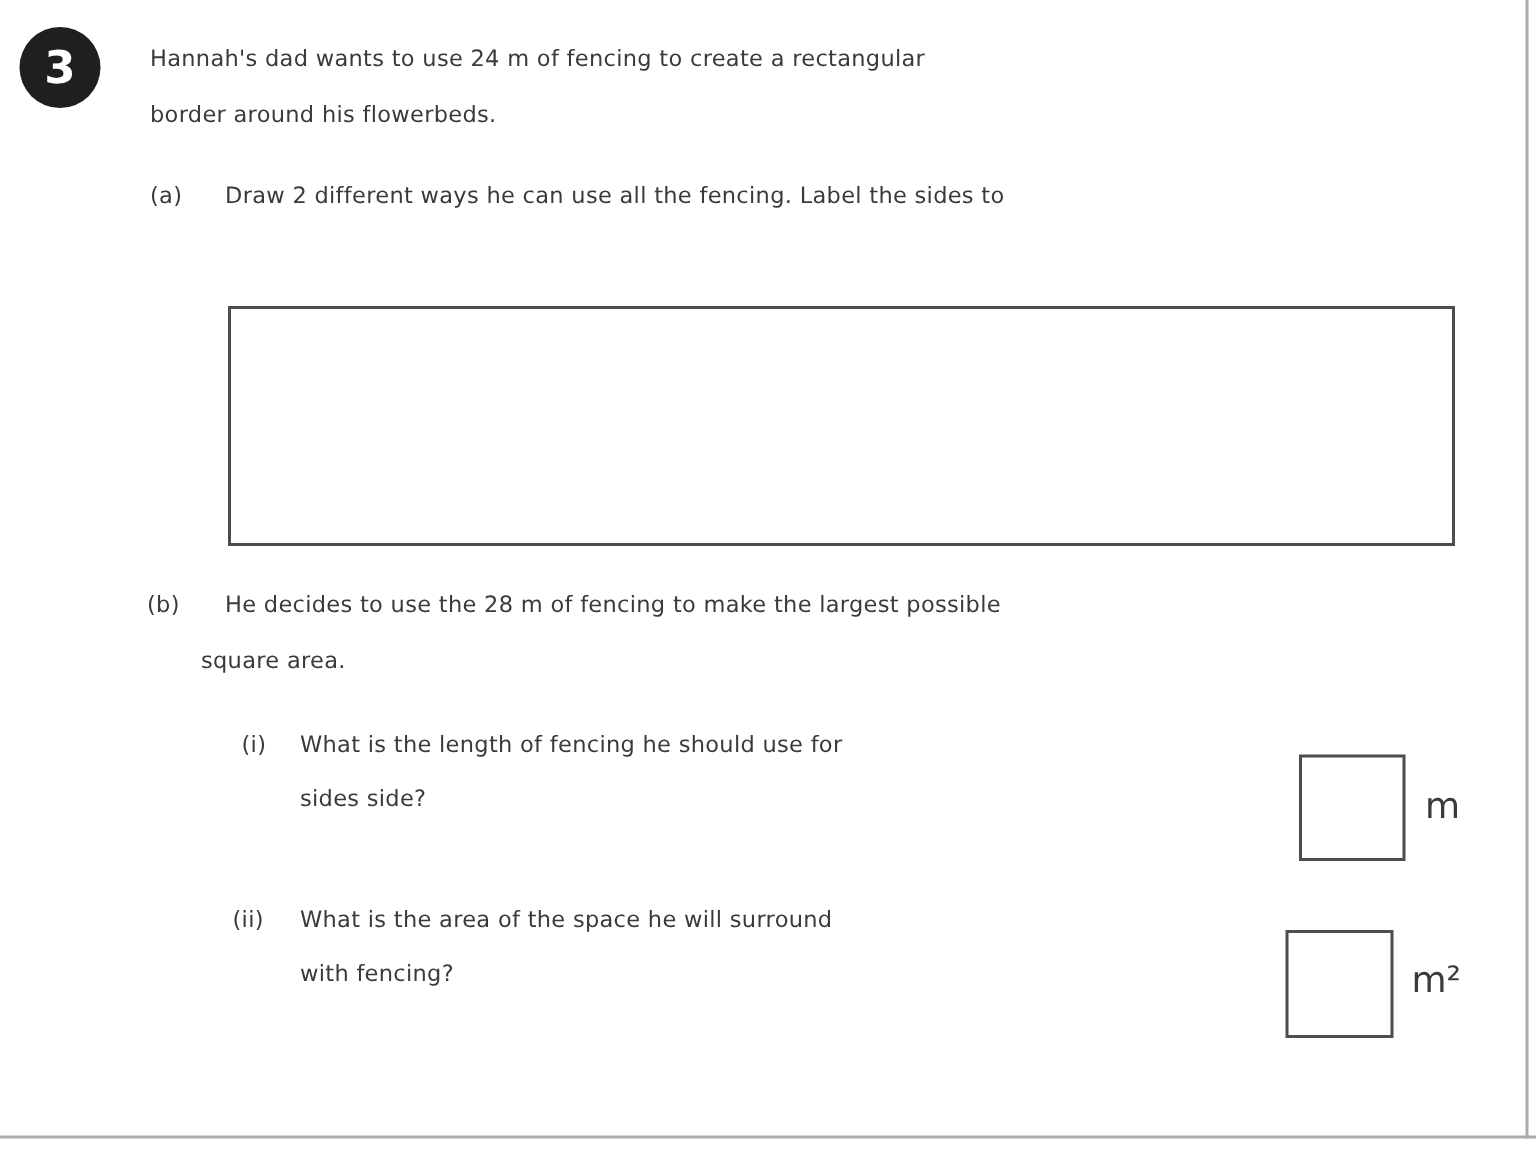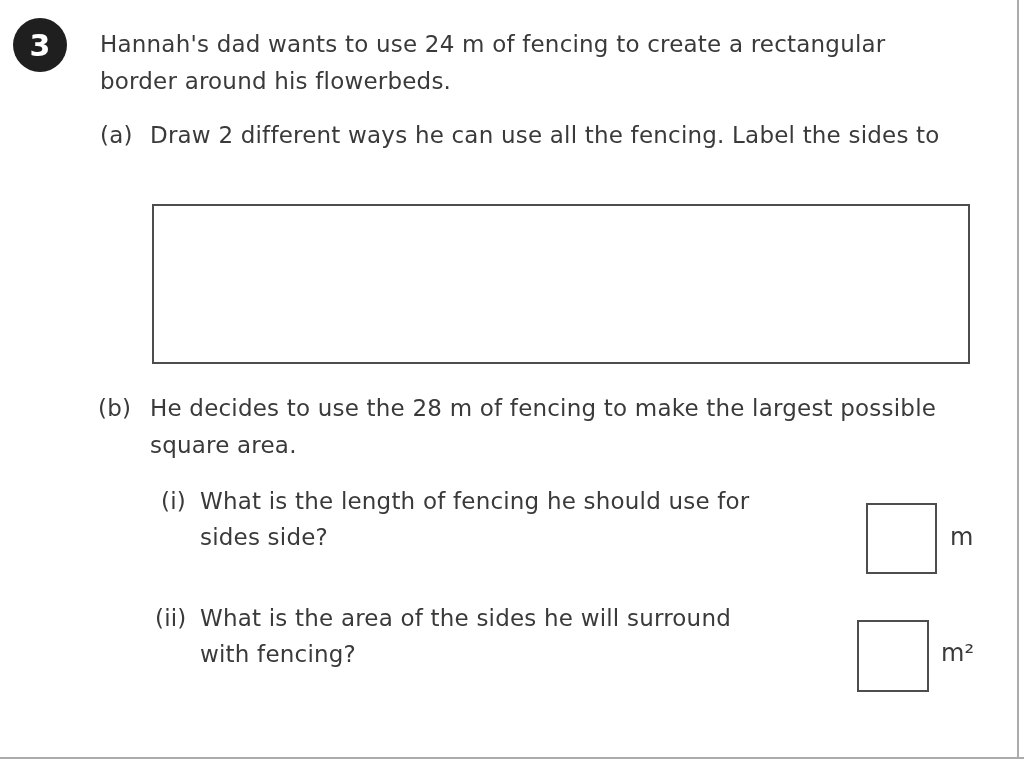--- a/index.html
+++ b/index.html
@@ -7,21 +7,21 @@
     position: relative;
     width: 1024px;
     height: 768px;
     background: #ffffff;
     overflow: hidden;
     font-family: "DejaVu Sans", sans-serif;
     color: #3a3a3a;
   }
   .tline {
     position: absolute;
-    font-size: 23px;
+    font-size: 15px;
     line-height: 1.25;
     white-space: nowrap;
     letter-spacing: 0.2px;
   }
   .qbadge {
     position: absolute;
     left: 13px; top: 18px;
     width: 54px; height: 54px;
     border-radius: 50%;
     background: #1f1f1f;
@@ -58,31 +58,31 @@
   <div class="tline" style="left:100px; top:30px;">Hannah's dad wants to use 24 m of fencing to create a rectangular</div>
   <div class="tline" style="left:100px; top:67px;">border around his flowerbeds.</div>
 
   <div class="tline" style="left:100px; top:121px;">(a)</div>
   <div class="tline" style="left:150px; top:121px;text-align:right;">Draw 2 different ways he can use all the fencing. Label the sides to</div>
 
   <div class="answer-box draw-box"></div>
 
   <div class="tline" style="left:98px; top:394px;">(b)</div>
   <div class="tline" style="left:150px; top:394px;">He decides to use the 28 m of fencing to make the largest possible</div>
-  <div class="tline" style="left:150px; top:431px;">square area.</div>
+  <div class="tline" style="left:134px; top:431px;">square area.</div>
 
   <div class="tline" style="left:161px; top:487px;">(i)</div>
   <div class="tline" style="left:200px; top:487px;">What is the length of fencing he should use for</div>
   <div class="tline" style="left:200px; top:523px;">sides side?</div>
 
   <div class="answer-box sq-box-1"></div>
   <div class="unit-label" style="left:950px; top:523px;">m</div>
 
   <div class="tline" style="left:155px; top:604px;">(ii)</div>
-  <div class="tline" style="left:200px; top:604px;">What is the area of the sides he will surround</div>
+  <div class="tline" style="left:200px; top:604px;">What is the area of the space he will surround</div>
   <div class="tline" style="left:200px; top:640px;">with fencing?</div>
 
   <div class="answer-box sq-box-2"></div>
   <div class="unit-label" style="left:941px; top:639px;">m²</div>
 
   <div class="page-edge edge-right"></div>
   <div class="page-edge edge-bottom"></div>
 
 </div>
 

